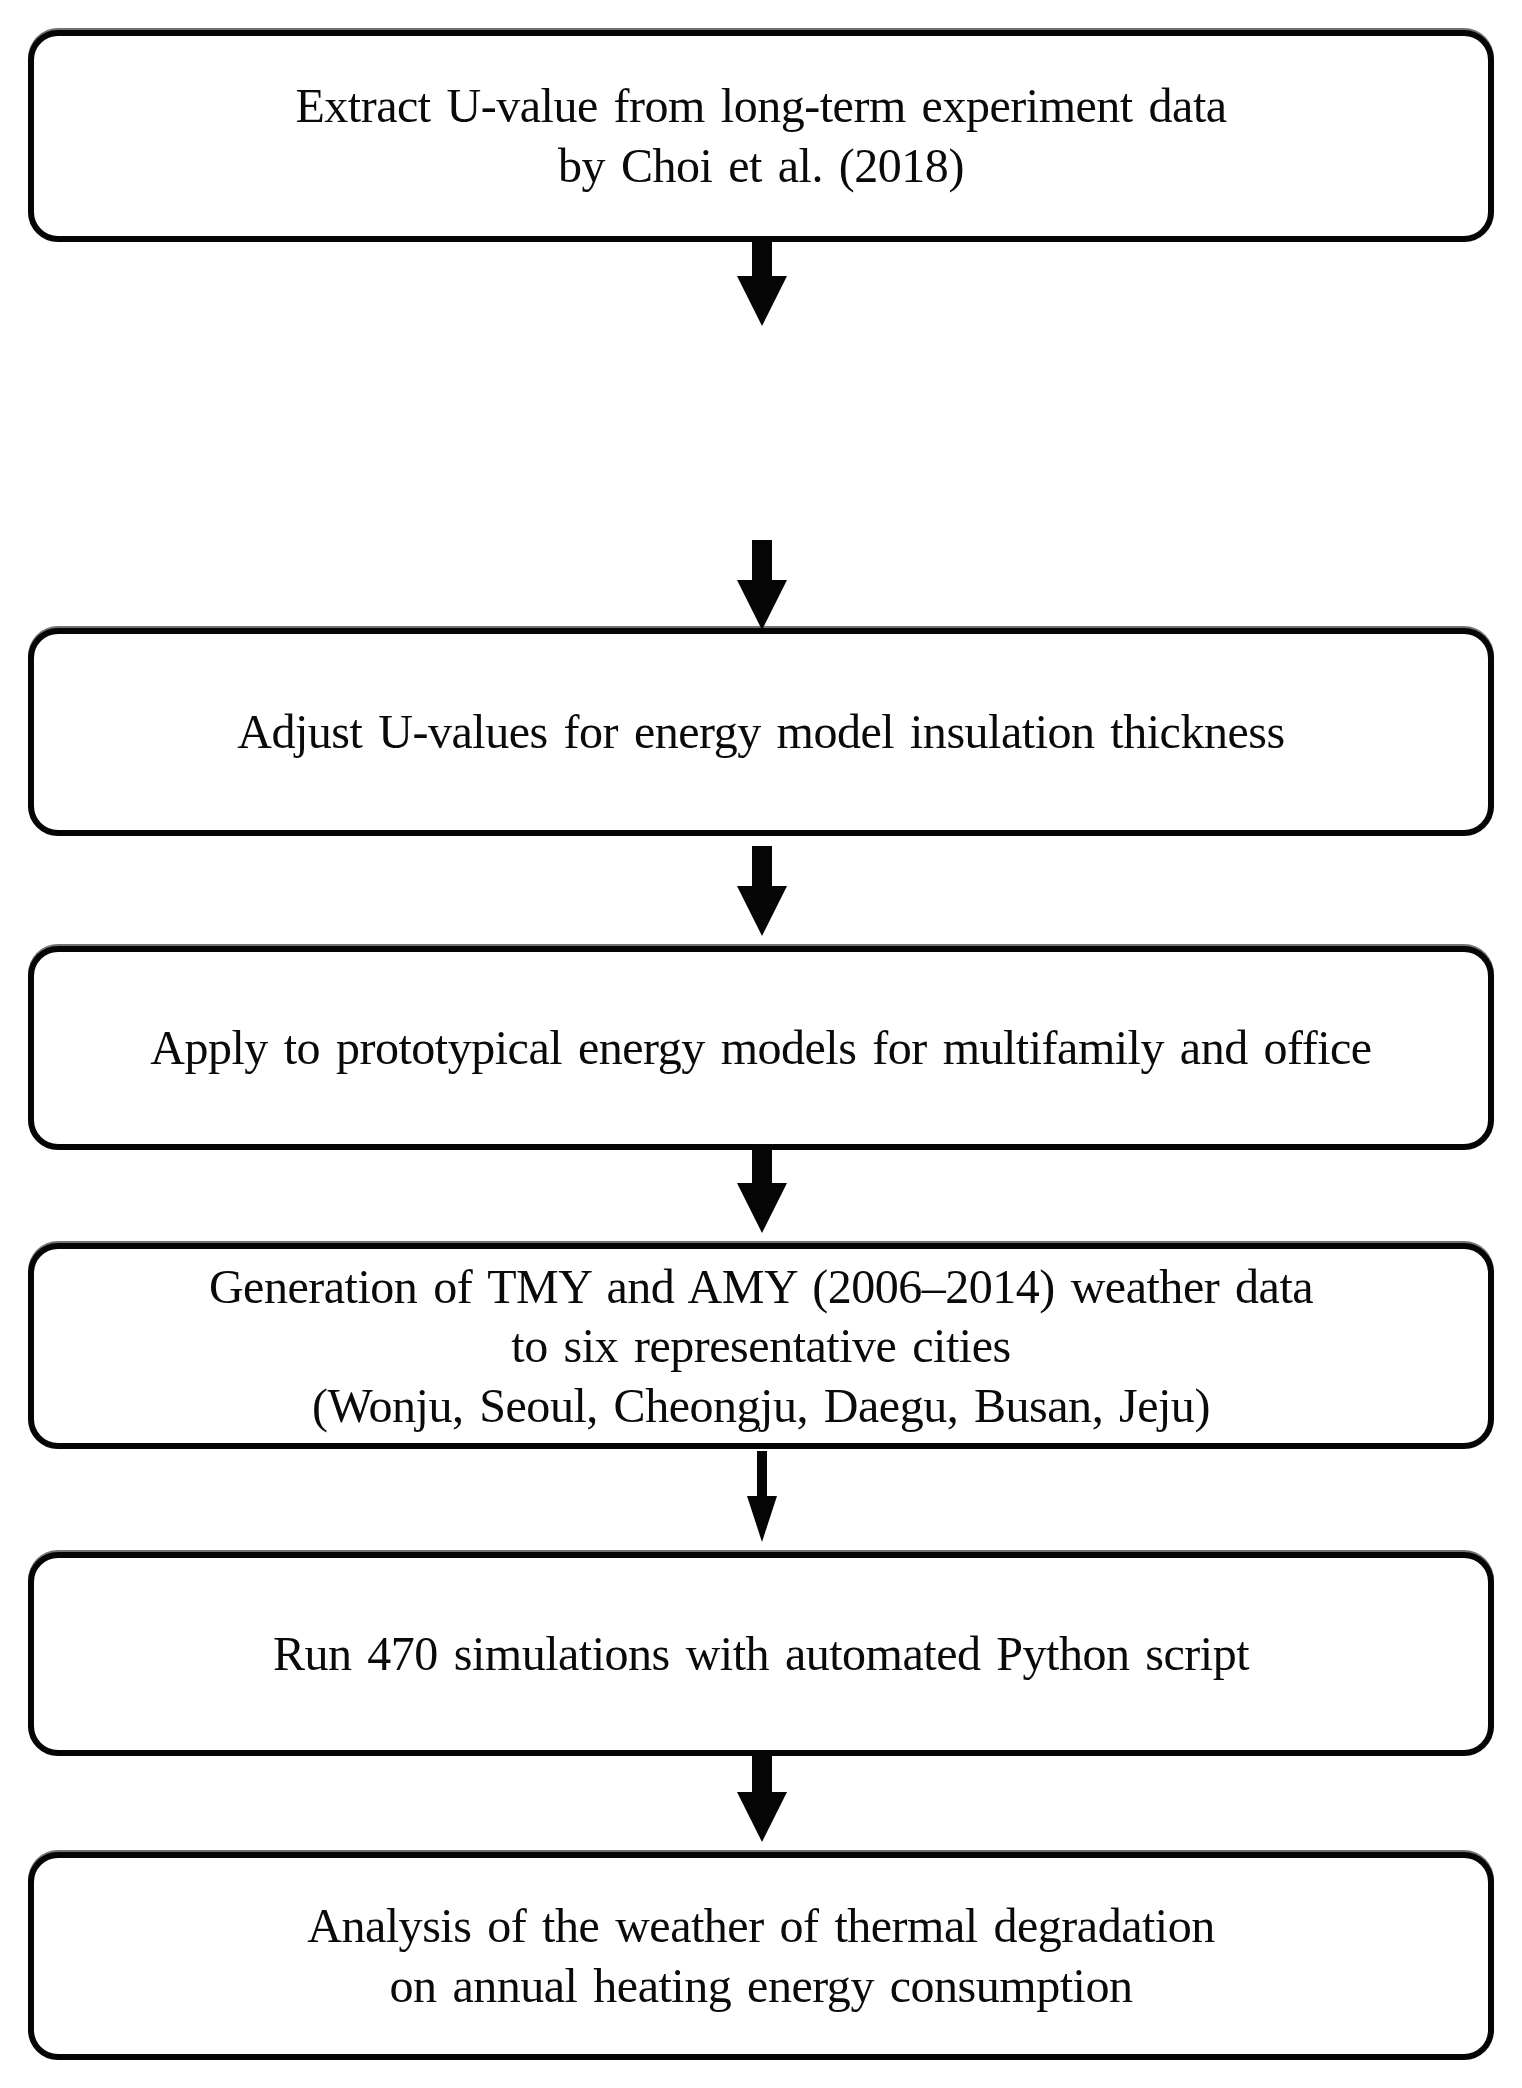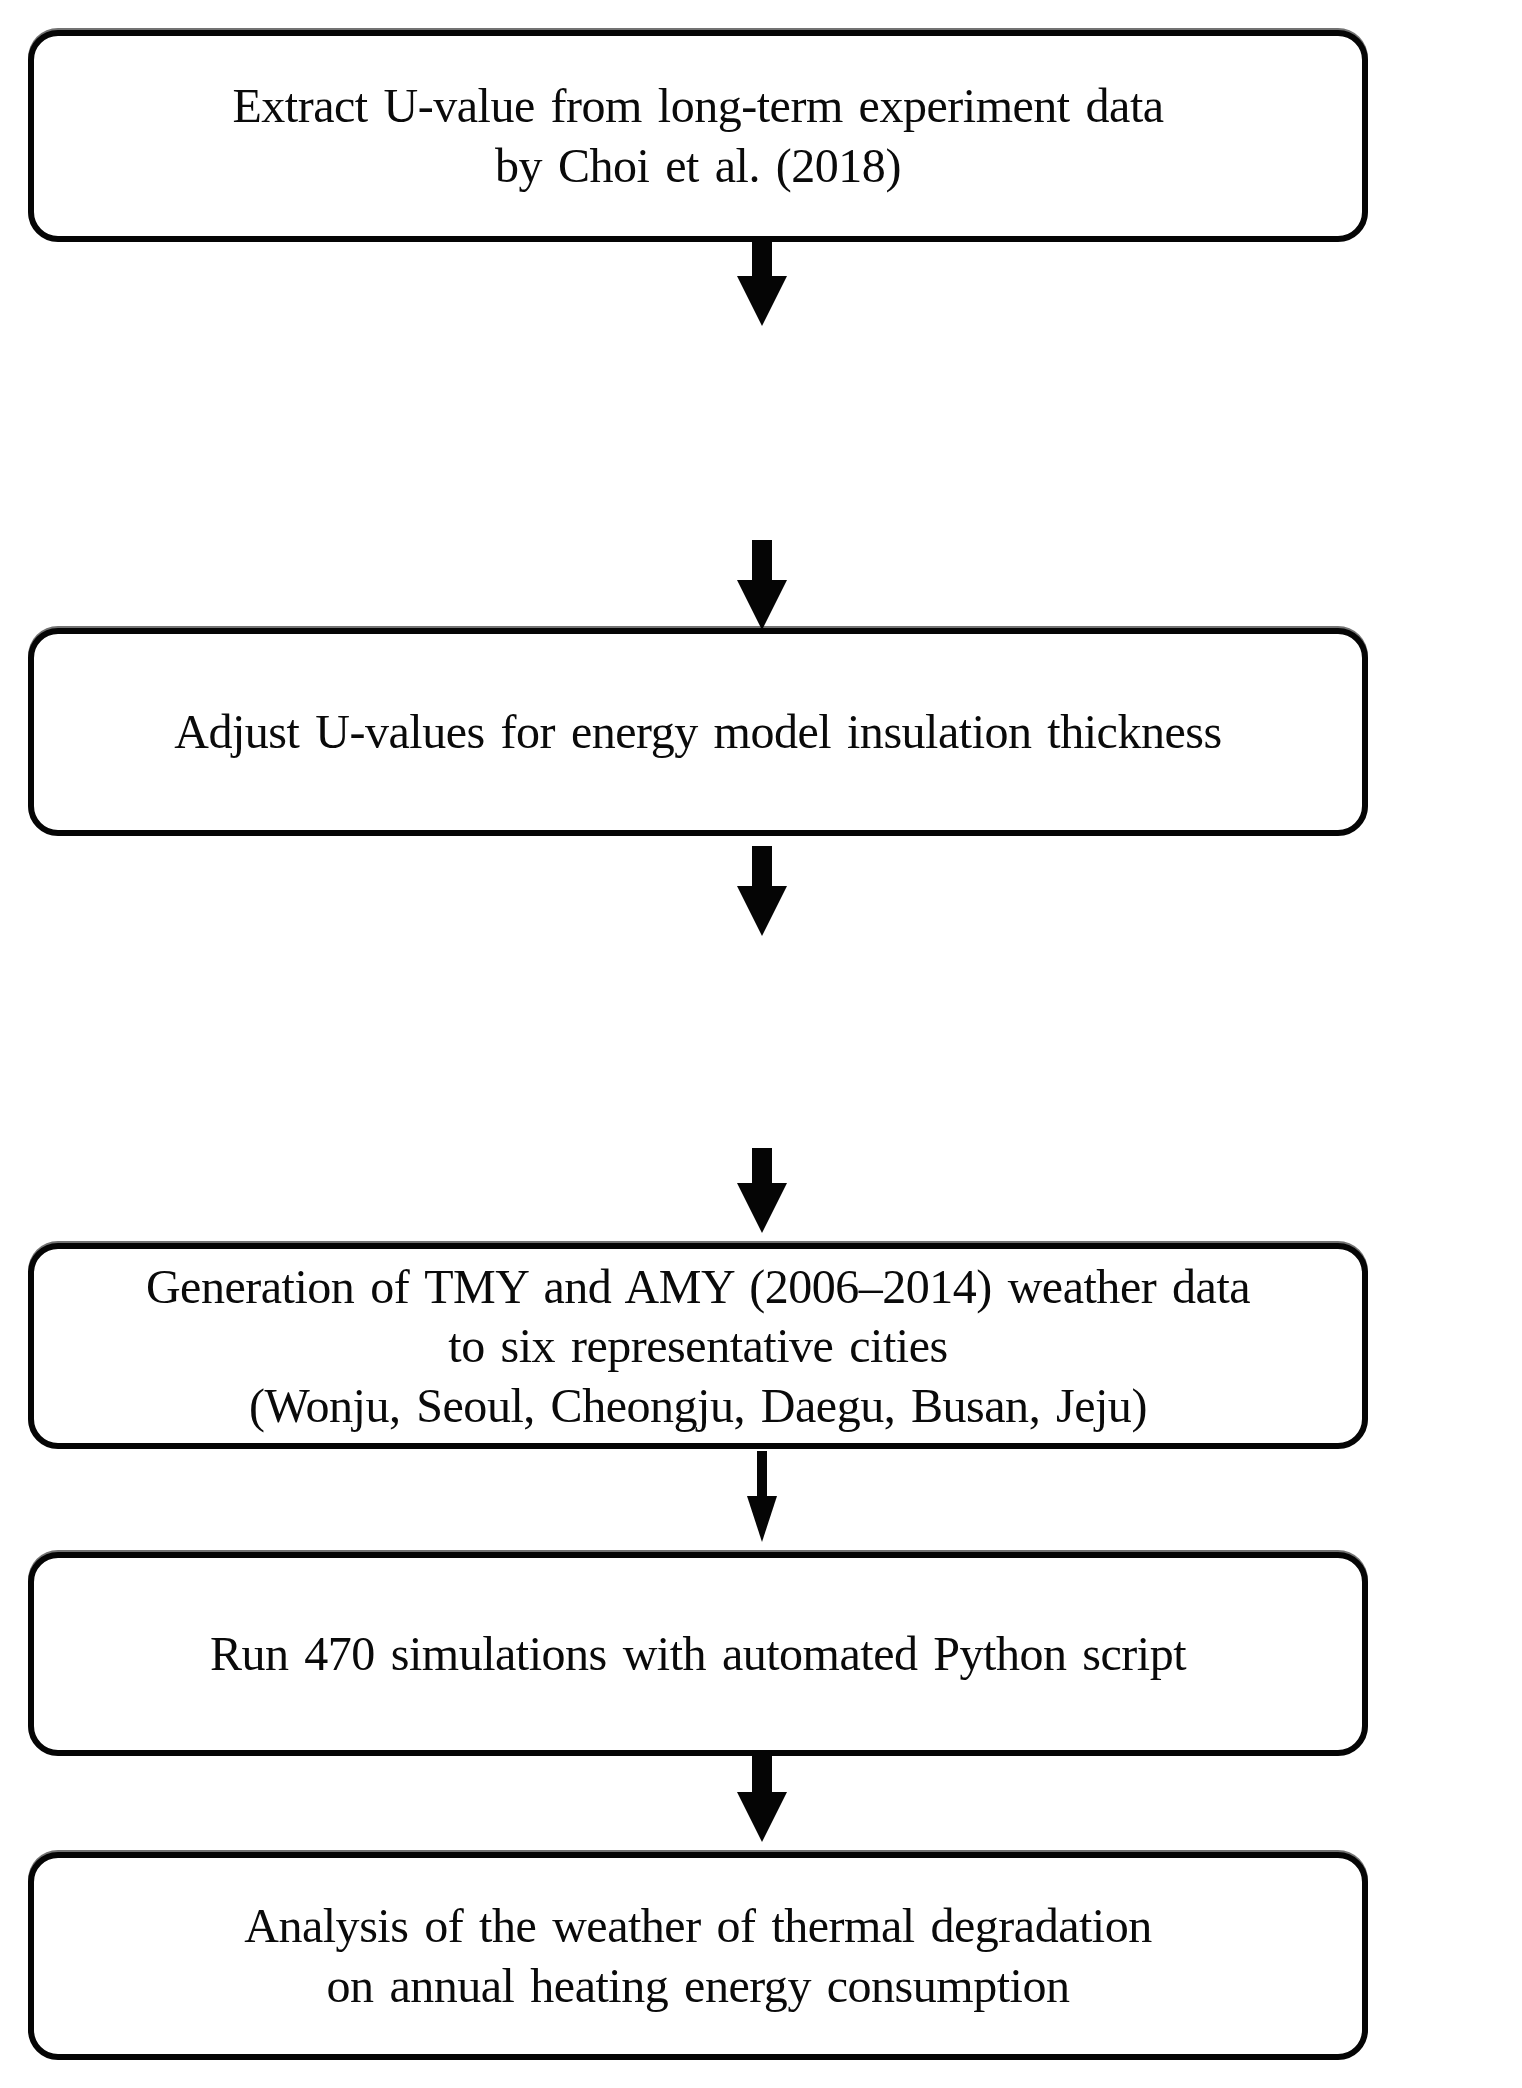--- a/index.html
+++ b/index.html
@@ -12,21 +12,21 @@
     width: 1522px;
     height: 2088px;
     background: #ffffff;
     font-family: "Liberation Serif", "DejaVu Serif", serif;
     color: #0a0a0a;
     overflow: hidden;
   }
   .box {
     position: absolute;
     left: 28px;
-    width: 1340px;
+    width: 1466px;
     box-sizing: border-box;
     border: 6px solid #050505;
     border-radius: 30px;
     background: #ffffff;
     display: flex;
     align-items: center;
     justify-content: center;
     text-align: center;
     box-shadow: 0 -2px 0 rgba(0,0,0,0.55);
   }
@@ -93,20 +93,23 @@
 
   <div class="box" style="top:628px;height:208px">
     <span class="box-text">Adjust U-values for energy  model insulation thickness</span>
   </div>
 
   <div class="arrow thick" style="top:846px;height:98px">
     <div class="shaft"></div>
     <div class="head"></div>
   </div>
 
+  <div class="box" style="top:946px;height:204px">
+    <span class="box-text">Apply  to prototypical energy  models for multifamily and  office</span>
+  </div>
 
   <div class="arrow thick" style="top:1148px;height:93px">
     <div class="shaft"></div>
     <div class="head"></div>
   </div>
 
   <div class="box" style="top:1243px;height:206px">
     <span class="box-text">Generation of TMY and AMY (2006–2014) weather data
 to six representative cities
 (Wonju, Seoul, Cheongju, Daegu,  Busan, Jeju)</span>

